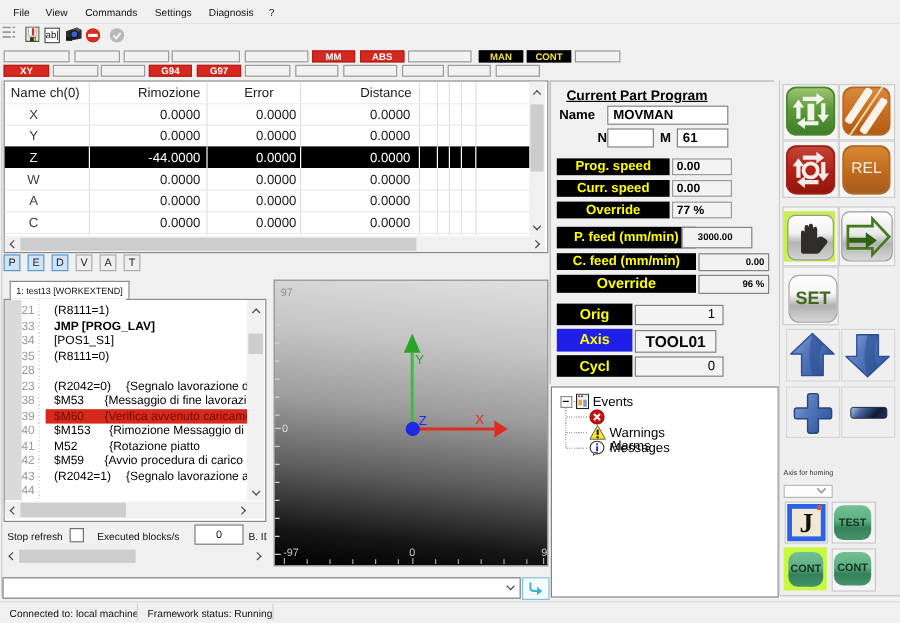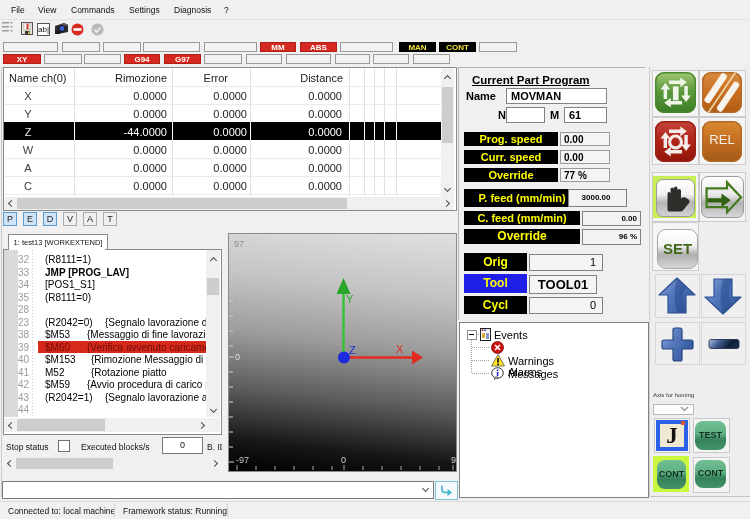--- a/index.html
+++ b/index.html
@@ -187,21 +187,21 @@
 <div id="program">
 
   <div class="abs" style="left:8px;top:234px;width:98px;height:16px;background:#fff;border:1px solid #898989;border-bottom:none;font-size:7.5px;color:#111;text-align:center;line-height:15px;">1: test13 [WORKEXTEND]</div>
 
   <div class="abs" style="left:3px;top:249px;width:217px;height:184px;border:1px solid #898989;background:#fff;"></div>
   <div class="abs" style="left:9px;top:249px;width:96px;height:2px;background:#fff;"></div>
 
   <div id="codelines" class="abs" style="left:4px;top:250px;width:202px;height:167px;overflow:hidden;font-size:10px;color:#000;white-space:nowrap;">
     <div class="abs" style="left:0;top:0;width:14px;height:167px;background:#dadada;"></div>
     <div class="abs" style="left:28px;top:0;width:1px;height:167px;background:repeating-linear-gradient(#c8c8c8 0 1px,#fff 1px 3px);"></div>
-    <div class="abs ln" style="top:4px;">32</div>
+    <div class="abs ln" style="top:4px;">21</div>
         <div class="abs cd" style="top:4px;">(R8111=1)</div>
     <div class="abs ln" style="top:16.5px;">33</div>
         <div class="abs cd" style="top:16.5px;font-weight:bold;">JMP [PROG_LAV]</div>
     <div class="abs ln" style="top:29px;">34</div>
         <div class="abs cd" style="top:29px;">[POS1_S1]</div>
     <div class="abs ln" style="top:41.5px;">35</div>
         <div class="abs cd" style="top:41.5px;">(R8111=0)</div>
     <div class="abs ln" style="top:54px;">28</div>
     <div class="abs ln" style="top:66.5px;">23</div>
         <div class="abs cd" style="top:66.5px;">(R2042=0)</div>
@@ -231,21 +231,21 @@
   <div class="sb" style="left:206px;top:250px;width:14px;height:167px;"></div>
   <div class="chv chvU" style="left:211px;top:258px;"></div>
   <div class="sbt" style="left:207px;top:278px;width:12px;height:17px;"></div>
   <div class="chv chvD" style="left:211px;top:407px;"></div>
 
   <div class="sb" style="left:4px;top:418px;width:216px;height:14px;"></div>
   <div class="chv chvL" style="left:9px;top:423px;"></div>
   <div class="sbt" style="left:17px;top:419px;width:88px;height:12px;"></div>
   <div class="chv chvR" style="left:199px;top:423px;"></div>
 
-  <div class="abs" style="left:6px;top:442px;font-size:8.5px;color:#111;">Stop status</div>
+  <div class="abs" style="left:6px;top:442px;font-size:8.5px;color:#111;">Stop refresh</div>
   <div class="abs" style="left:58px;top:440px;width:10px;height:10px;background:#fff;border:1px solid #707070;"></div>
   <div class="abs" style="left:81px;top:442px;font-size:8.5px;color:#111;">Executed blocks/s</div>
   <div class="abs" style="left:162px;top:437px;width:39px;height:15px;background:#fff;border:1px solid #7a7a7a;font-size:9px;text-align:center;line-height:15px;color:#111;">0</div>
   <div class="abs" style="left:207px;top:442px;width:15px;font-size:8.5px;color:#111;overflow:hidden;white-space:nowrap;">B. ID</div>
 
   <div class="sb" style="left:3px;top:457px;width:219px;height:13px;"></div>
   <div class="chv chvL" style="left:8px;top:461px;"></div>
   <div class="sbt" style="left:16px;top:458px;width:97px;height:11px;"></div>
   <div class="chv chvR" style="left:212px;top:461px;"></div>
 </div>
@@ -325,21 +325,21 @@
 
   <div class="blk" style="left:464px;top:189px;width:116px;height:18px;font-size:11px;line-height:18px;">P. feed (mm/min)</div>
   <div class="val" style="left:568px;top:189px;width:54px;height:16px;font-size:8px;font-weight:bold;line-height:16px;text-align:center;padding-right:3px;background:#f2f2f2;">3000.00</div>
   <div class="blk" style="left:464px;top:211px;width:116px;height:14px;font-size:11px;line-height:14px;">C. feed (mm/min)</div>
   <div class="val" style="left:582px;top:211px;width:54px;height:13px;font-size:8px;font-weight:bold;line-height:13px;text-align:right;padding-right:3px;background:#f2f2f2;">0.00</div>
   <div class="blk" style="left:464px;top:229px;width:116px;height:15px;font-size:12px;line-height:15px;">Override</div>
   <div class="val" style="left:582px;top:229px;width:54px;height:14px;font-size:8px;font-weight:bold;line-height:14px;text-align:right;padding-right:3px;background:#f2f2f2;">96 %</div>
 
   <div class="blk" style="left:464px;top:253px;width:63px;height:18px;font-size:12px;line-height:18px;">Orig</div>
   <div class="val" style="left:529px;top:254px;width:66px;height:15px;font-size:11px;line-height:15px;text-align:right;padding-right:6px;background:#f4f4f4;">1</div>
-  <div class="blk" style="left:464px;top:274px;width:63px;height:19px;font-size:12px;line-height:19px;background:#1f1fe8;">Tool</div>
+  <div class="blk" style="left:464px;top:274px;width:63px;height:19px;font-size:12px;line-height:19px;background:#1f1fe8;">Axis</div>
   <div class="val" style="left:529px;top:275px;width:66px;height:17px;font-size:13px;font-weight:bold;line-height:17px;text-align:center;background:#f4f4f4;">TOOL01</div>
   <div class="blk" style="left:464px;top:296px;width:63px;height:18px;font-size:12px;line-height:18px;">Cycl</div>
   <div class="val" style="left:529px;top:297px;width:66px;height:15px;font-size:11px;line-height:15px;text-align:right;padding-right:6px;background:#f4f4f4;">0</div>
 </div>
 
 <div id="events">
   <div class="abs" style="left:459px;top:322px;width:188px;height:174px;border:1px solid #828282;background:#fff;"></div>
 
   <div class="abs" style="left:471px;top:336px;width:1px;height:37px;background:repeating-linear-gradient(#a0a0a0 0 1px,#fff 1px 2px);"></div>
   <div class="abs" style="left:476px;top:334px;width:4px;height:1px;background:repeating-linear-gradient(90deg,#a0a0a0 0 1px,#fff 1px 2px);"></div>

